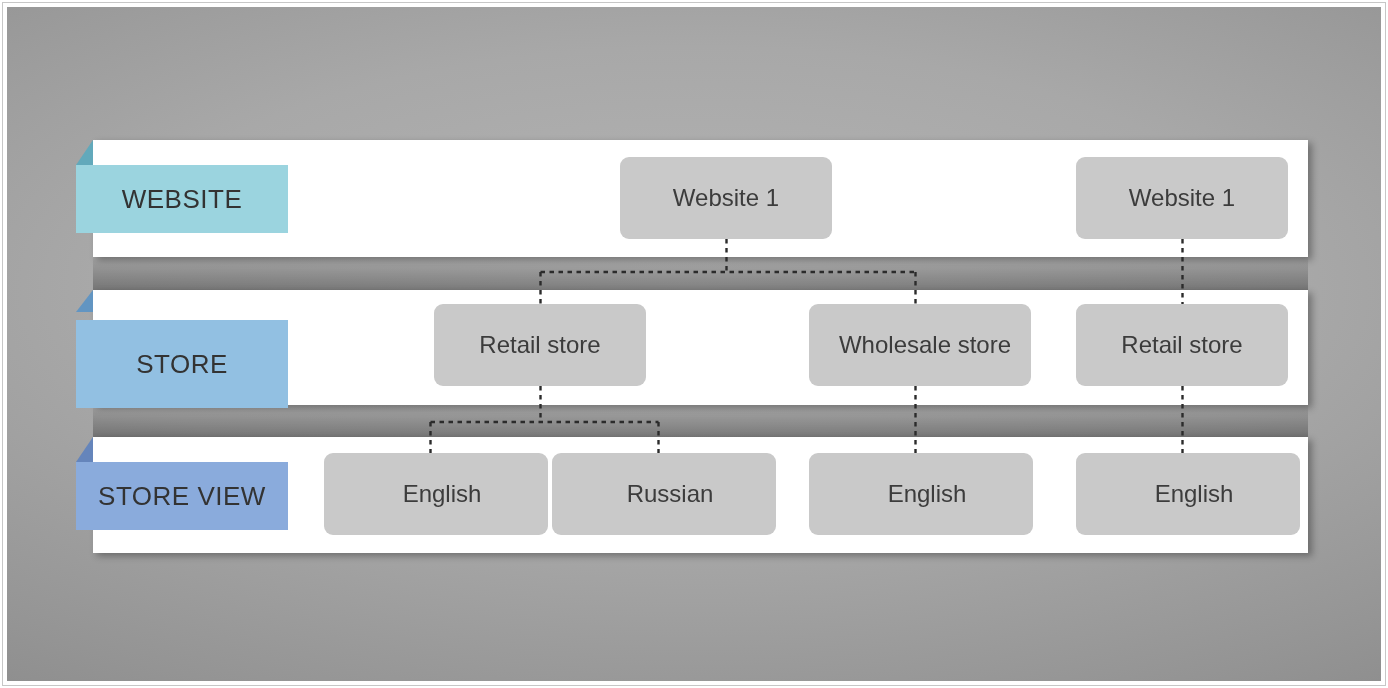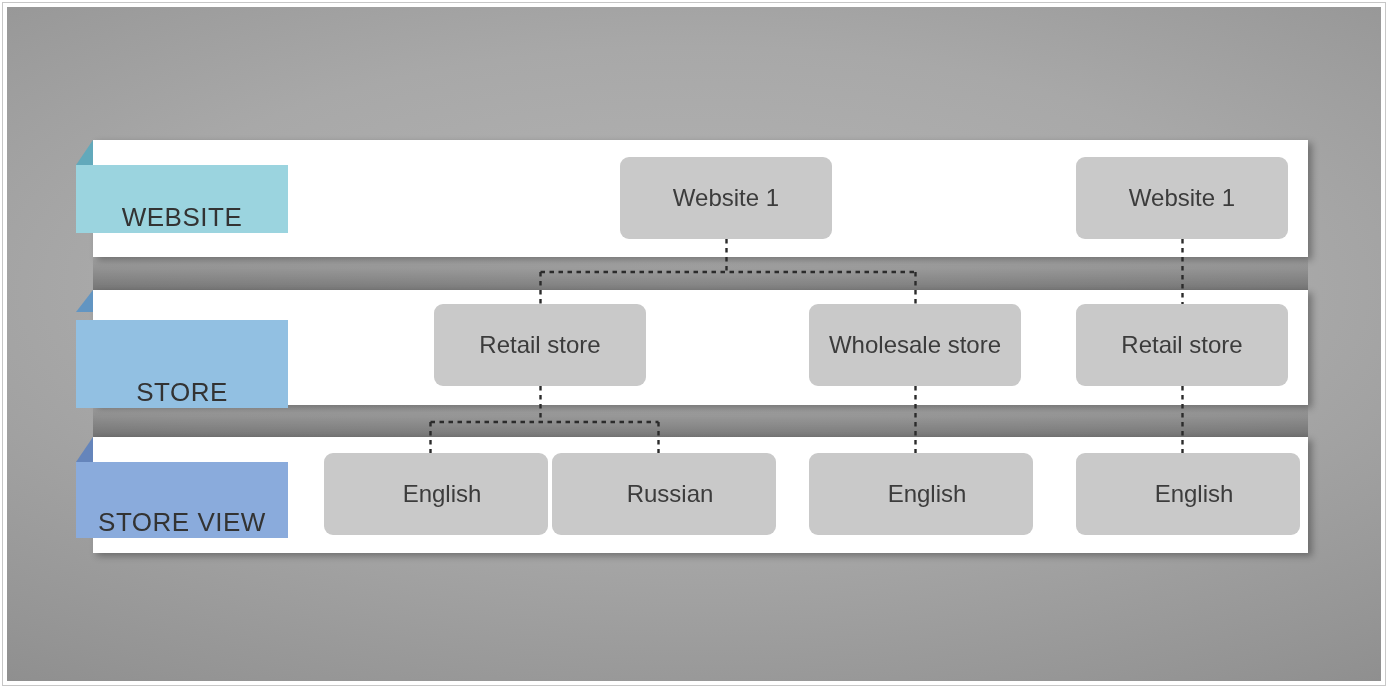--- a/index.html
+++ b/index.html
@@ -29,43 +29,43 @@
     position:absolute;left:93px;width:1215px;z-index:1;
     background:linear-gradient(to bottom, rgba(0,0,0,0.04) 0%, rgba(0,0,0,0.30) 100%);
   }
   #gap1{top:257px;height:33px;}
   #gap2{top:405px;height:32px;}
 
   #connectors{position:absolute;left:0;top:0;z-index:3;pointer-events:none;}
 
   .ribbon{
     position:absolute;left:76px;width:212px;z-index:4;
-    display:flex;align-items:flex-end;justify-content:center;
+    display:flex;align-items:center;justify-content:center;
     color:#333333;font-size:26px;letter-spacing:0.5px;
   }
   #ribbon-website{top:165px;height:68px;background:#9bd4df;}
   #ribbon-store{top:320px;height:88px;background:#92c0e2;}
-  #ribbon-storeview{top:462px;height:76px;background:#8aabdc;}
+  #ribbon-storeview{top:462px;height:68px;background:#8aabdc;}
   .fold{
     position:absolute;left:76px;width:17px;z-index:4;
     clip-path:polygon(100% 0, 100% 100%, 0 100%);
   }
   #fold-website{top:140px;height:25px;background:#62a9bb;}
   #fold-store{top:290px;height:22px;background:#6295c2;}
   #fold-storeview{top:437px;height:25px;background:#6585bb;}
 
   .node{
     position:absolute;width:212px;height:82px;z-index:4;
     background:#c9c9c9;border-radius:9px;
     display:flex;align-items:center;justify-content:center;
     color:#3c3c3c;font-size:24px;
   }
   .row1{top:157px;} .row2{top:304px;} .row3{top:453px;padding-left:12px;}
   #node-w1l{left:620px;} #node-w1r{left:1076px;}
-  #node-retail-l{left:434px;} #node-wholesale{left:809px;} #node-retail-r{left:1076px;}
+  #node-retail-l{left:434px;} #node-wholesale{left:809px;padding-left:10px;} #node-retail-r{left:1076px;}
   #node-english1{left:324px;} #node-russian{left:552px;}
   #node-english2{left:809px;} #node-english3{left:1076px;}
 </style>
 </head>
 <body>
 
 <div id="stage">
   <div id="canvas"></div>
 
   <div class="gap-shade" id="gap1"></div>

